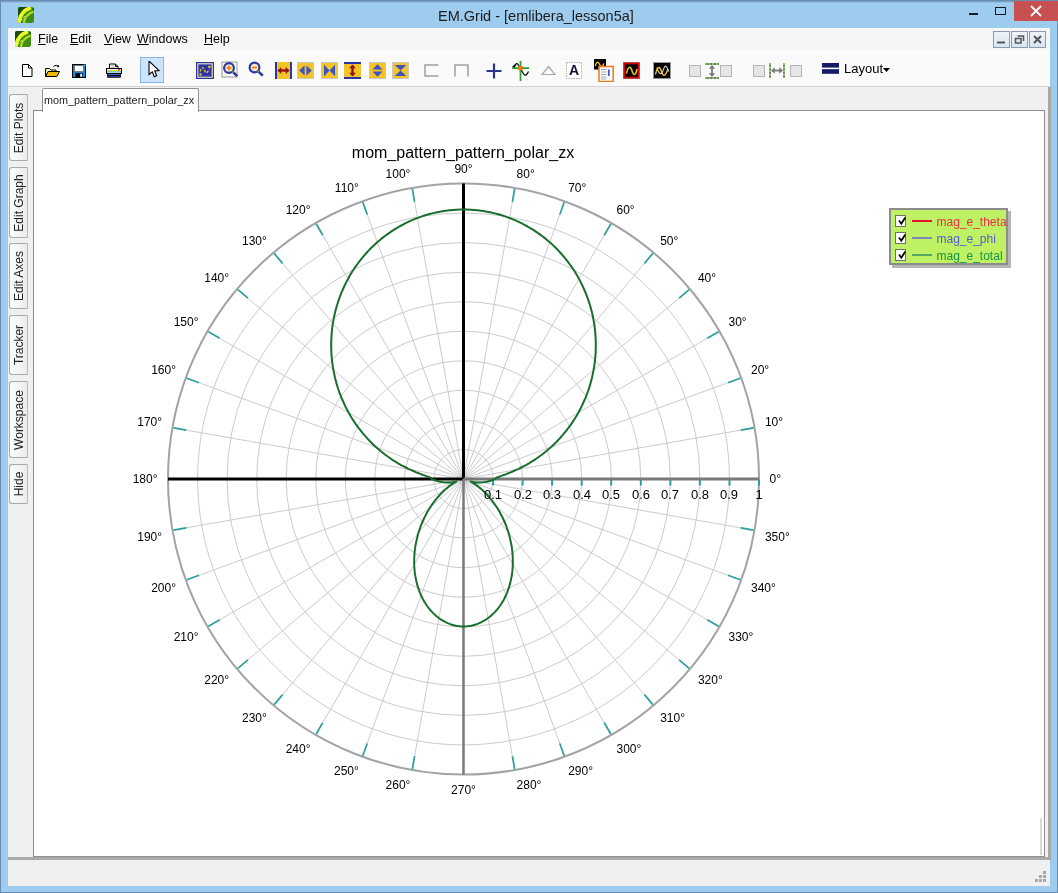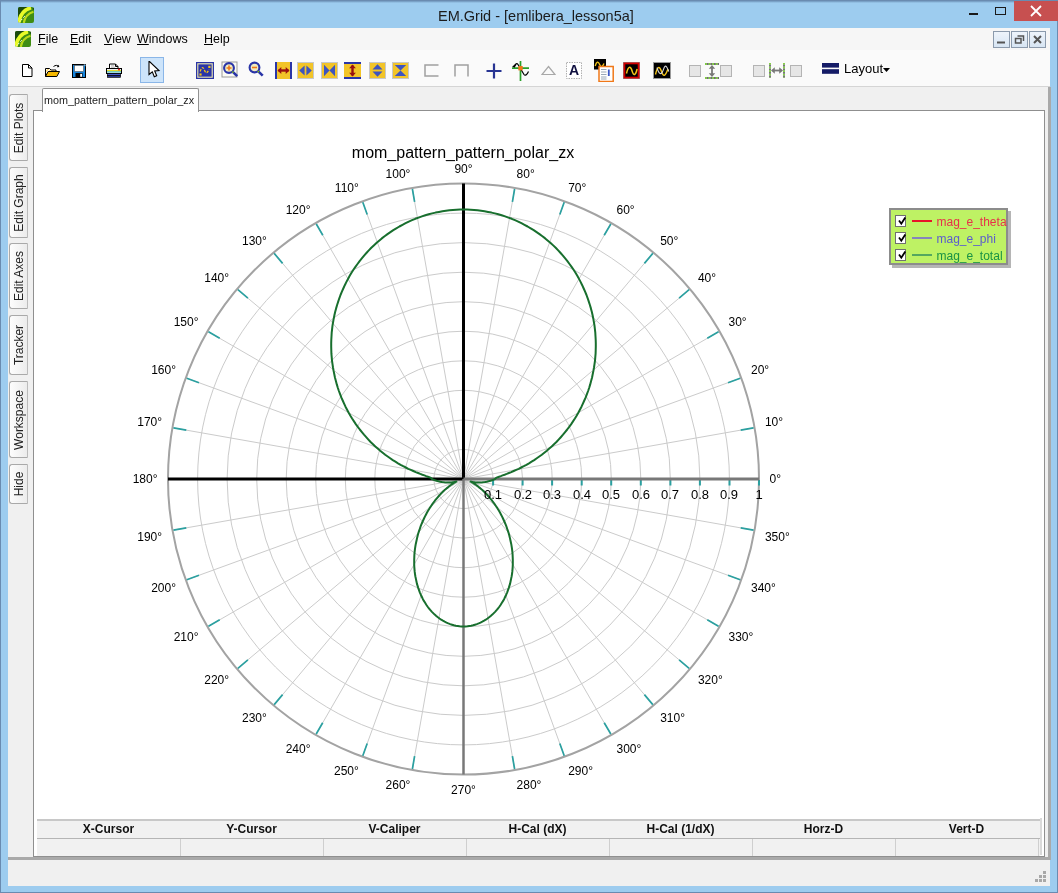--- a/index.html
+++ b/index.html
@@ -382,38 +382,20 @@
     <div class="lrow" style="top:38px">
             <div class="lcheck">
               <svg width="10" height="10" style="position:absolute;left:1px;top:0px">
                 <path d="M2 4.5l2.3 3.2 4-6.2" stroke="#000" stroke-width="1.8" fill="none"></path>
               </svg>
             </div>
             <div class="lline" style="background:#55a75f"></div>
             <div class="ltext" style="color:#199245">mag_e_total</div>
           </div>
    </div>
-   <div class="abs" id="btable">
-    <div class="bth" style="left:0px">X-Cursor</div>
-    <div class="bth" style="left:143px">Y-Cursor</div>
-    <div class="bth" style="left:286px">V-Caliper</div>
-    <div class="bth" style="left:429px">H-Cal (dX)</div>
-    <div class="bth" style="left:572px">H-Cal (1/dX)</div>
-    <div class="bth" style="left:715px">Horz-D</div>
-    <div class="bth" style="left:858px">Vert-D</div>
-    <div id="btr2">
-     <div class="btc" style="left:143px"></div>
-            <div class="btc" style="left:286px"></div>
-     <div class="btc" style="left:429px"></div>
-            <div class="btc" style="left:572px"></div>
-     <div class="btc" style="left:715px"></div>
-            <div class="btc" style="left:858px"></div>
-     <div class="btc" style="left:1001px"></div>
-    </div>
-   </div>
   </div>
  </div>
  <div class="abs" id="mdiredge"></div>
  <div class="abs" id="mdibedge"></div>
  <div class="abs" id="statusbar">
   <svg class="abs" id="grip" width="12" height="12">
         <g fill="#a8a8a8">
           <rect x="8" y="0" width="3" height="3"></rect>
           <rect x="4" y="4" width="3" height="3"></rect>
           <rect x="8" y="4" width="3" height="3"></rect>

